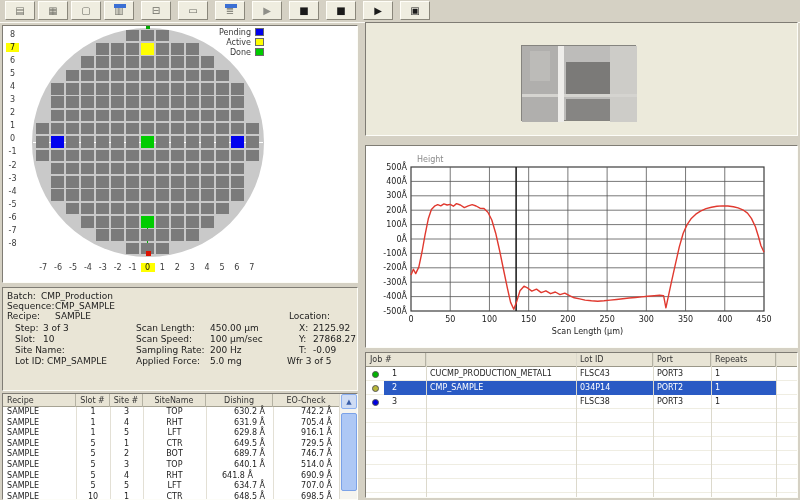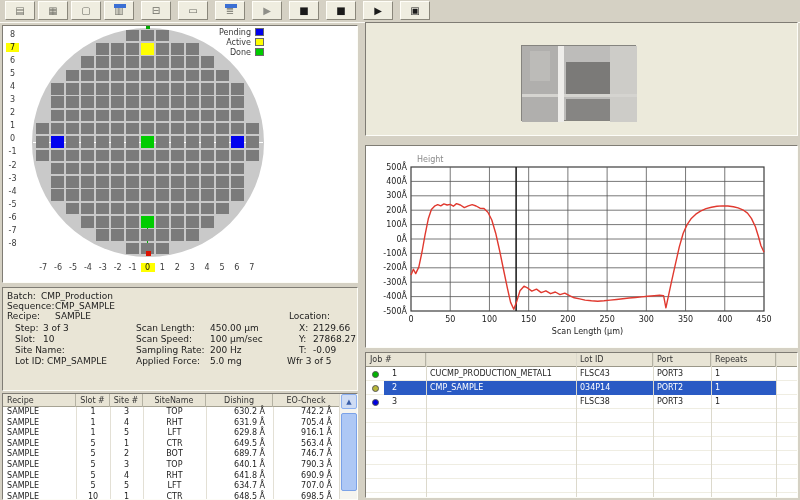--- a/index.html
+++ b/index.html
@@ -383,21 +383,21 @@
   <span class="t" style="left:207px;top:35px">450.00 µm</span>
   <span class="t" style="left:133px;top:46px">Scan Speed:</span>
   <span class="t" style="left:207px;top:46px">100 µm/sec</span>
   <span class="t" style="left:133px;top:57px">Sampling Rate:</span>
   <span class="t" style="left:207px;top:57px">200 Hz</span>
   <span class="t" style="left:133px;top:68px">Applied Force:</span>
   <span class="t" style="left:207px;top:68px">5.0 mg</span>
 
   <span class="t" style="left:286px;top:23px">Location:</span>
   <span class="t" style="left:296px;top:35px">X:</span>
-  <span class="t" style="left:310px;top:35px">2129.66</span>
+  <span class="t" style="left:310px;top:35px">2125.92</span>
   <span class="t" style="left:296px;top:46px">Y:</span>
   <span class="t" style="left:310px;top:46px">27868.27</span>
   <span class="t" style="left:296px;top:57px">T:</span>
   <span class="t" style="left:310px;top:57px">-0.09</span>
   <span class="t" style="left:284px;top:68px">Wfr 3 of 5</span>
 </div>
 
 <div id="results-panel" class="panel">
   <div id="results-header">
       <div class="rh-cell" style="left: 0px; width: 73px; text-align: left; padding-left: 4px;">Recipe</div>
@@ -431,44 +431,44 @@
         <span class="r-cell" style="left: 140px; width: 63px; text-align: center; padding-left: 0px; padding-right: 0px;">LFT</span>
         <span class="r-cell" style="left: 203px; width: 67px; text-align: right; padding-left: 0px; padding-right: 8px;">629.8 Å</span>
         <span class="r-cell" style="left: 270px; width: 67px; text-align: right; padding-left: 0px; padding-right: 8px;">916.1 Å</span>
       </div>
       <div class="r-row" style="left: 0px; top: 44.8px;">
         <span class="r-cell" style="left: 0px; width: 73px; text-align: left; padding-left: 4px; padding-right: 0px;">SAMPLE</span>
         <span class="r-cell" style="left: 73px; width: 34px; text-align: center; padding-left: 0px; padding-right: 0px;">5</span>
         <span class="r-cell" style="left: 107px; width: 33px; text-align: center; padding-left: 0px; padding-right: 0px;">1</span>
         <span class="r-cell" style="left: 140px; width: 63px; text-align: center; padding-left: 0px; padding-right: 0px;">CTR</span>
         <span class="r-cell" style="left: 203px; width: 67px; text-align: right; padding-left: 0px; padding-right: 8px;">649.5 Å</span>
-        <span class="r-cell" style="left: 270px; width: 67px; text-align: right; padding-left: 0px; padding-right: 8px;">563.4 Å</span>
+        <span class="r-cell" style="left: 270px; width: 67px; text-align: right; padding-left: 0px; padding-right: 8px;">729.5 Å</span>
       </div>
       <div class="r-row" style="left: 0px; top: 55.4px;">
         <span class="r-cell" style="left: 0px; width: 73px; text-align: left; padding-left: 4px; padding-right: 0px;">SAMPLE</span>
         <span class="r-cell" style="left: 73px; width: 34px; text-align: center; padding-left: 0px; padding-right: 0px;">5</span>
         <span class="r-cell" style="left: 107px; width: 33px; text-align: center; padding-left: 0px; padding-right: 0px;">2</span>
         <span class="r-cell" style="left: 140px; width: 63px; text-align: center; padding-left: 0px; padding-right: 0px;">BOT</span>
         <span class="r-cell" style="left: 203px; width: 67px; text-align: right; padding-left: 0px; padding-right: 8px;">689.7 Å</span>
         <span class="r-cell" style="left: 270px; width: 67px; text-align: right; padding-left: 0px; padding-right: 8px;">746.7 Å</span>
       </div>
       <div class="r-row" style="left: 0px; top: 66px;">
         <span class="r-cell" style="left: 0px; width: 73px; text-align: left; padding-left: 4px; padding-right: 0px;">SAMPLE</span>
         <span class="r-cell" style="left: 73px; width: 34px; text-align: center; padding-left: 0px; padding-right: 0px;">5</span>
         <span class="r-cell" style="left: 107px; width: 33px; text-align: center; padding-left: 0px; padding-right: 0px;">3</span>
         <span class="r-cell" style="left: 140px; width: 63px; text-align: center; padding-left: 0px; padding-right: 0px;">TOP</span>
         <span class="r-cell" style="left: 203px; width: 67px; text-align: right; padding-left: 0px; padding-right: 8px;">640.1 Å</span>
-        <span class="r-cell" style="left: 270px; width: 67px; text-align: right; padding-left: 0px; padding-right: 8px;">790.3 Å</span>
+        <span class="r-cell" style="left: 270px; width: 67px; text-align: right; padding-left: 0px; padding-right: 8px;">514.0 Å</span>
       </div>
       <div class="r-row" style="left: 0px; top: 76.6px;">
         <span class="r-cell" style="left: 0px; width: 73px; text-align: left; padding-left: 4px; padding-right: 0px;">SAMPLE</span>
         <span class="r-cell" style="left: 73px; width: 34px; text-align: center; padding-left: 0px; padding-right: 0px;">5</span>
         <span class="r-cell" style="left: 107px; width: 33px; text-align: center; padding-left: 0px; padding-right: 0px;">4</span>
         <span class="r-cell" style="left: 140px; width: 63px; text-align: center; padding-left: 0px; padding-right: 0px;">RHT</span>
-        <span class="r-cell" style="left: 203px; width: 67px; text-align: right; padding-left: 16px; padding-right: 8px;">641.8 Å</span>
+        <span class="r-cell" style="left: 203px; width: 67px; text-align: left; padding-left: 16px; padding-right: 8px;">641.8 Å</span>
         <span class="r-cell" style="left: 270px; width: 67px; text-align: right; padding-left: 0px; padding-right: 8px;">690.9 Å</span>
       </div>
       <div class="r-row" style="left: 0px; top: 87.2px;">
         <span class="r-cell" style="left: 0px; width: 73px; text-align: left; padding-left: 4px; padding-right: 0px;">SAMPLE</span>
         <span class="r-cell" style="left: 73px; width: 34px; text-align: center; padding-left: 0px; padding-right: 0px;">5</span>
         <span class="r-cell" style="left: 107px; width: 33px; text-align: center; padding-left: 0px; padding-right: 0px;">5</span>
         <span class="r-cell" style="left: 140px; width: 63px; text-align: center; padding-left: 0px; padding-right: 0px;">LFT</span>
         <span class="r-cell" style="left: 203px; width: 67px; text-align: right; padding-left: 0px; padding-right: 8px;">634.7 Å</span>
         <span class="r-cell" style="left: 270px; width: 67px; text-align: right; padding-left: 0px; padding-right: 8px;">707.0 Å</span>
       </div>

